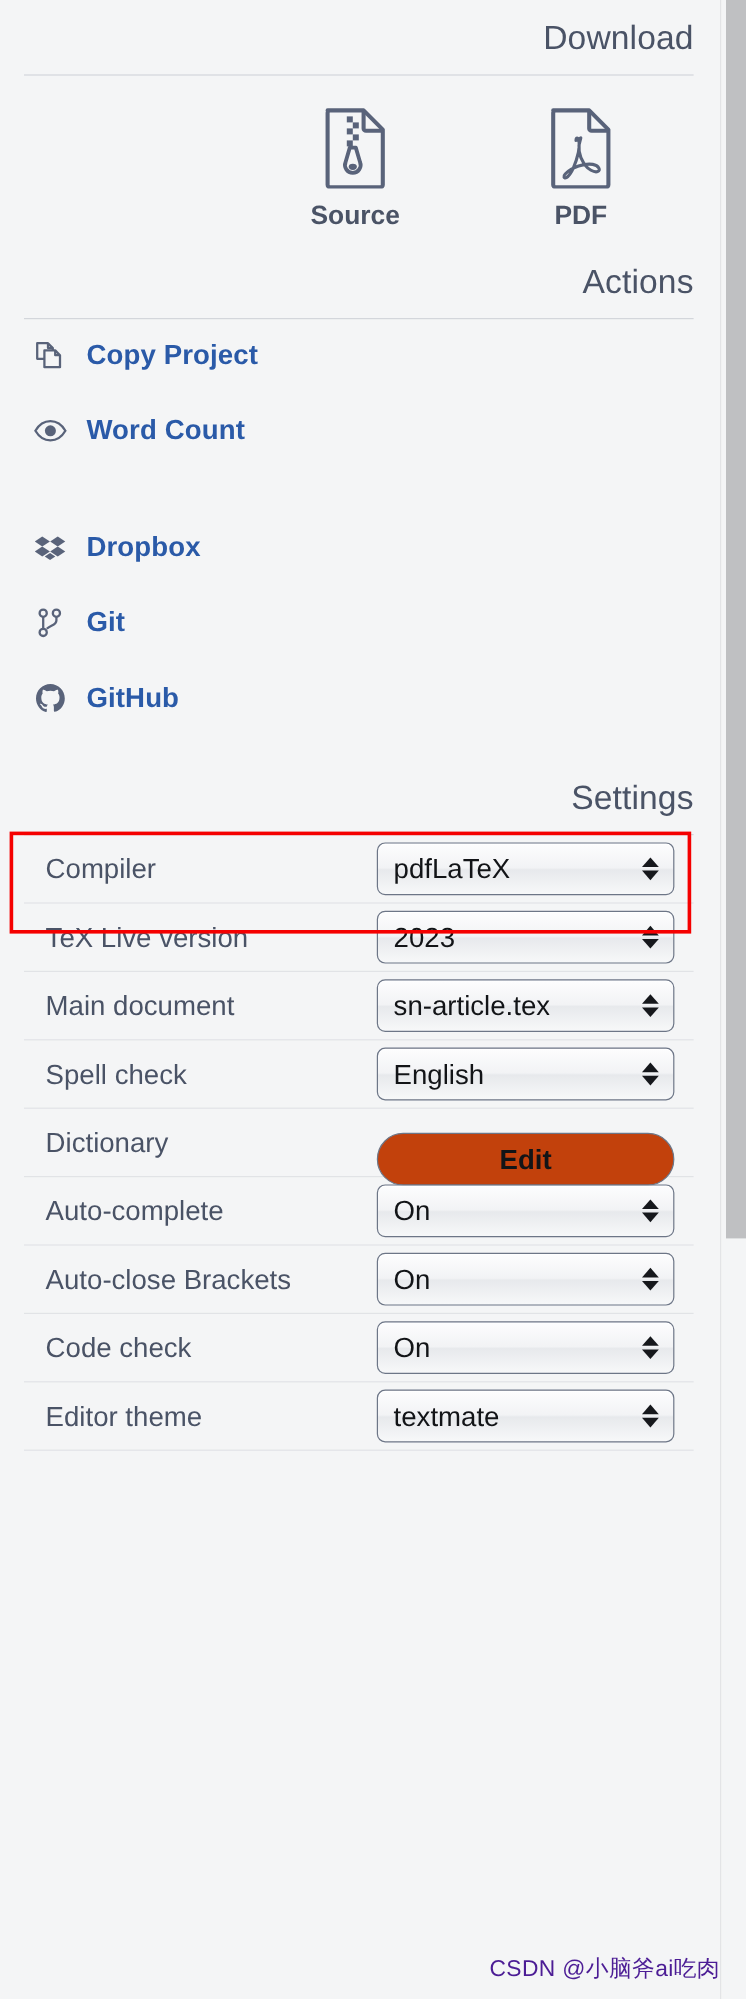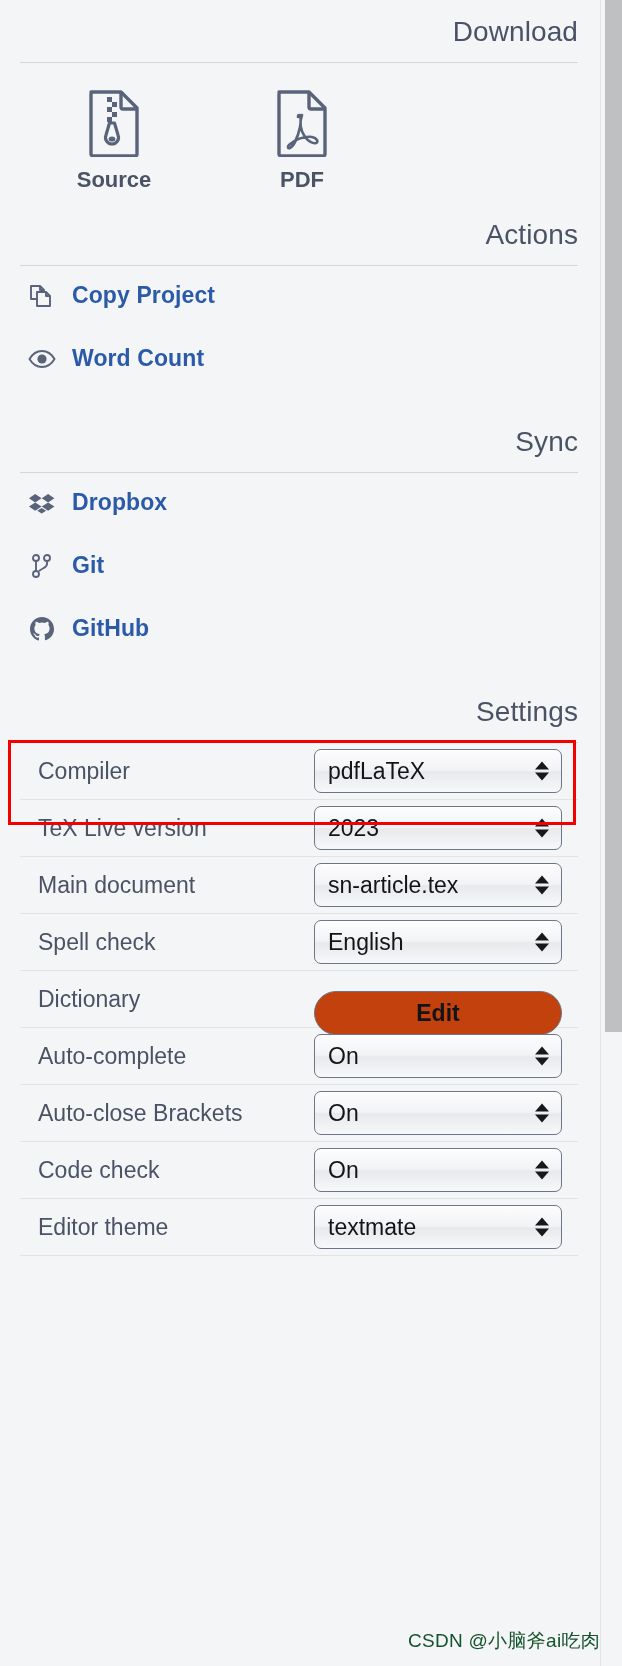--- a/index.html
+++ b/index.html
@@ -58,21 +58,21 @@
   .section-rule {
     height: 1px;
     background: #d3d6db;
     margin-top: 14px;
   }
 
   
   .dl-head { padding-top: 16px; }
   .dl-items {
     display: flex;
-    justify-content: flex-start;
+    justify-content: flex-end;
     padding: 26px 0 0 0;
   }
   .dl-item {
     width: 188px;
     text-align: center;
     cursor: pointer;
   }
   .dl-item .glyph { display: block; height: 72px; }
   .dl-item .cap {
     display: block;
@@ -192,21 +192,21 @@
     width: 568px;
     z-index: 5;
   }
 
   
   .watermark {
     position: absolute;
     right: 22px;
     bottom: 12px;
     font-size: 19px;
-    color: #14532d;
+    color: #4c1d95;
     white-space: nowrap;
     letter-spacing: .3px;
   }
 </style>
 </head>
 <body>
 
 <div id="app">
 
   <div class="content">
@@ -274,24 +274,20 @@
             <path d="M1.5 14 C5 8 9.5 6 14 6 s9 2 12.5 8 C23 20 18.5 22 14 22 S5 20 1.5 14 z" fill="none" stroke="#59637a" stroke-width="1.9"></path>
             <circle cx="14" cy="14" r="4.6" fill="#59637a"></circle>
           </svg>
         </span>
         <span class="lbl">Word Count</span>
       </div>
 
     </div>
 
     <div class="gap-md"></div>
-    <div>
-      <div class="section-title">Sync</div>
-      <div class="section-rule"></div>
-    </div>
 
     <div class="links">
 
       <div class="link-row">
         <span class="ico">
           <svg width="28" height="28" viewBox="0 0 28 28">
             <g fill="#59637a">
               <path d="M7.2 5 L1 9.2 l6.2 4.2 L13.6 9.2 z"></path>
               <path d="M20.1 5 L13.8 9.2 l6.3 4.2 L26.4 9.2 z"></path>
               <path d="M1 17.6 l6.2 4.2 l6.4 -4.2 l-6.4 -4.2 z"></path>

